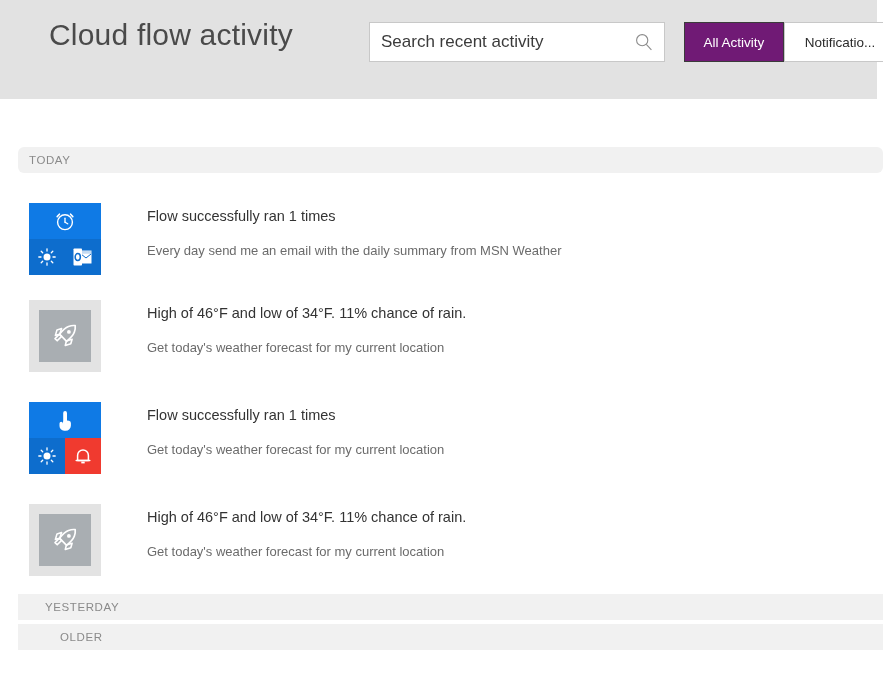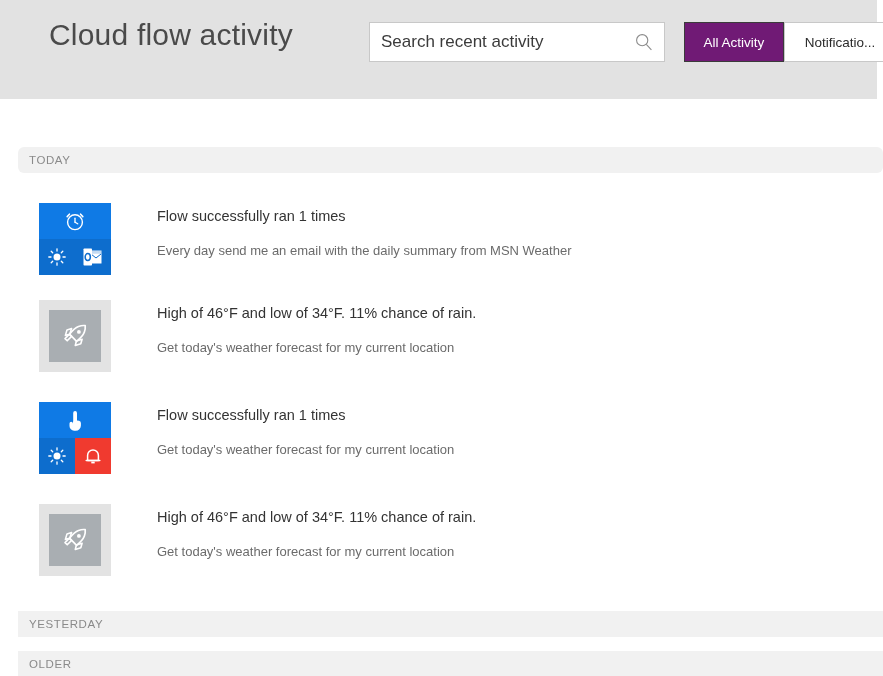--- a/index.html
+++ b/index.html
@@ -111,29 +111,29 @@
     align-items: center;
     box-sizing: border-box;
   }
   .section-header span {
     padding-left: 11px;
     font-size: 11.5px;
     color: #8a8a8a;
     letter-spacing: 0.6px;
   }
   .today-header { margin-top: 48px; border-radius: 6px; }
-  .yesterday-header { margin-top: 30px; }
-  .older-header { margin-top: 14px; }
+  .yesterday-header { margin-top: 13px; padding-left: 16px; }
+  .older-header { margin-top: 4px; padding-left: 31px; }
 
   .activity-list { padding-top: 0; }
   .activity-row {
     display: flex;
     align-items: flex-start;
     height: 102px;
-    padding-left: 39px;
+    padding-left: 29px;
     box-sizing: border-box;
   }
   .row-1 { padding-top: 30px; }
   .row-n { padding-top: 25px; }
 
   .row-text {
     margin-left: 46px;
     padding-top: 3px;
   }
   .row-title {

